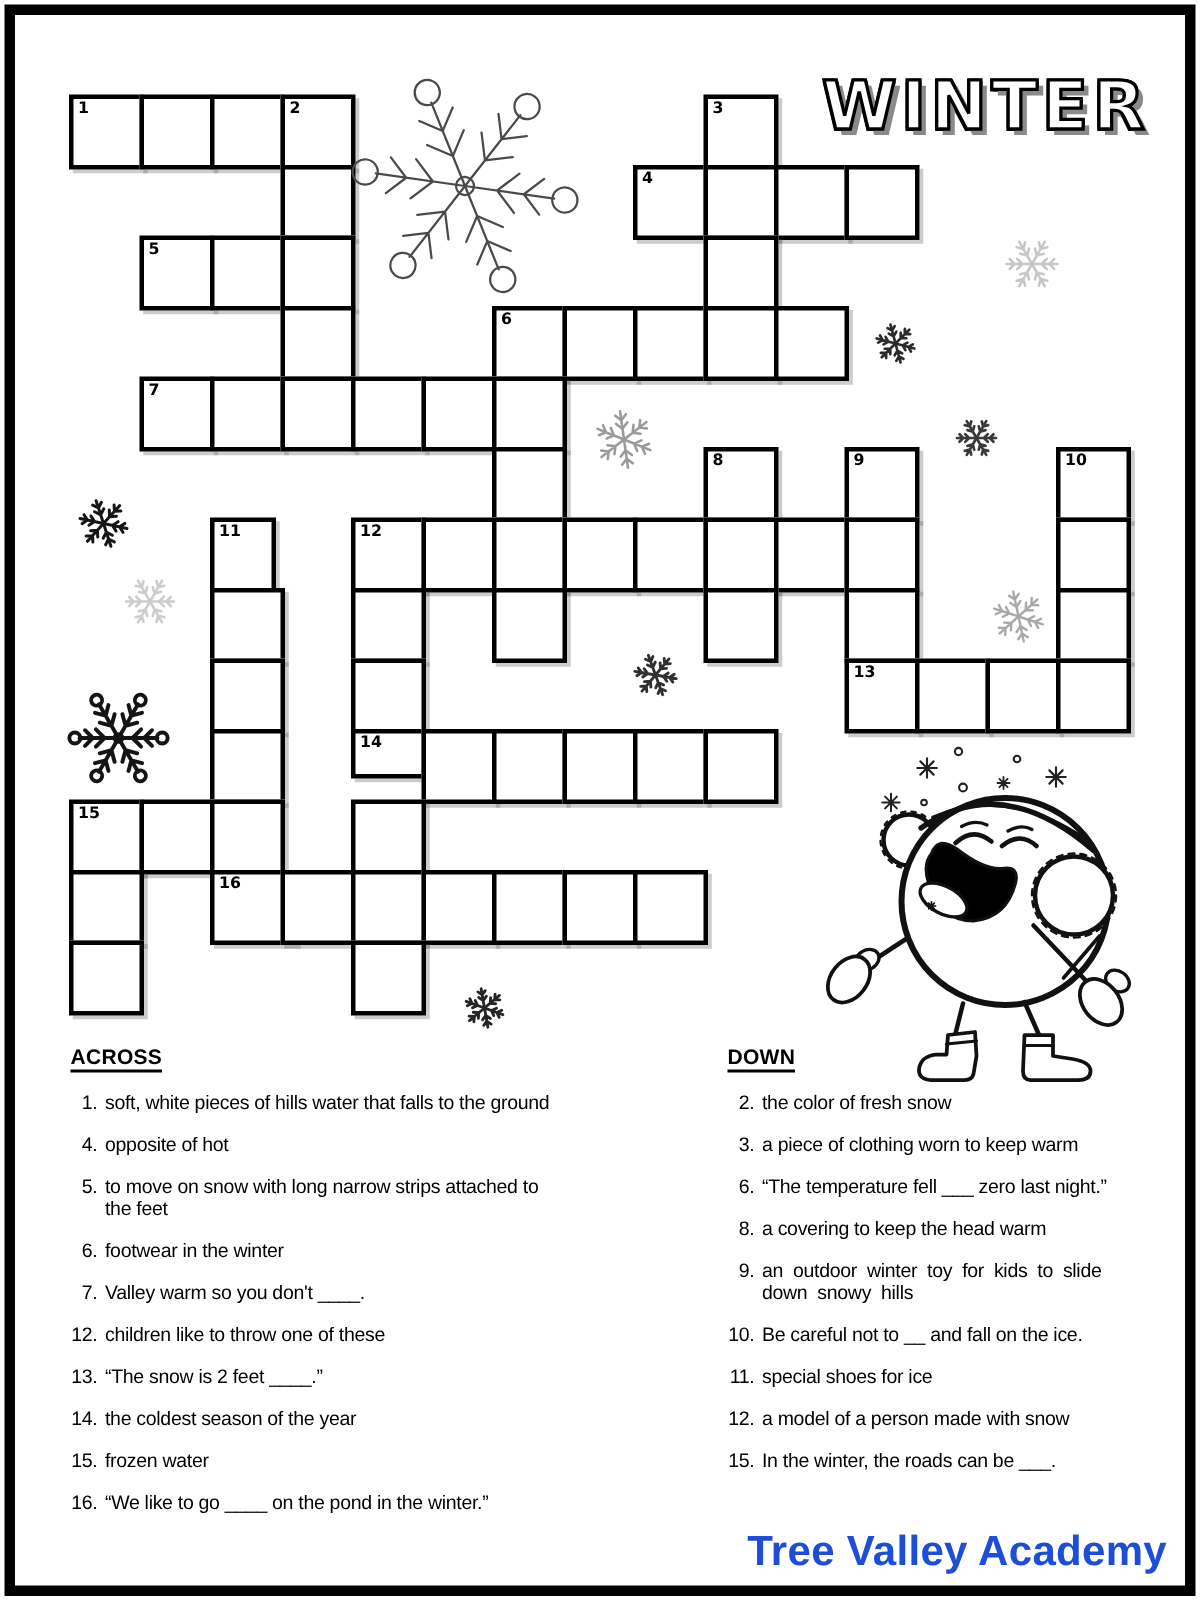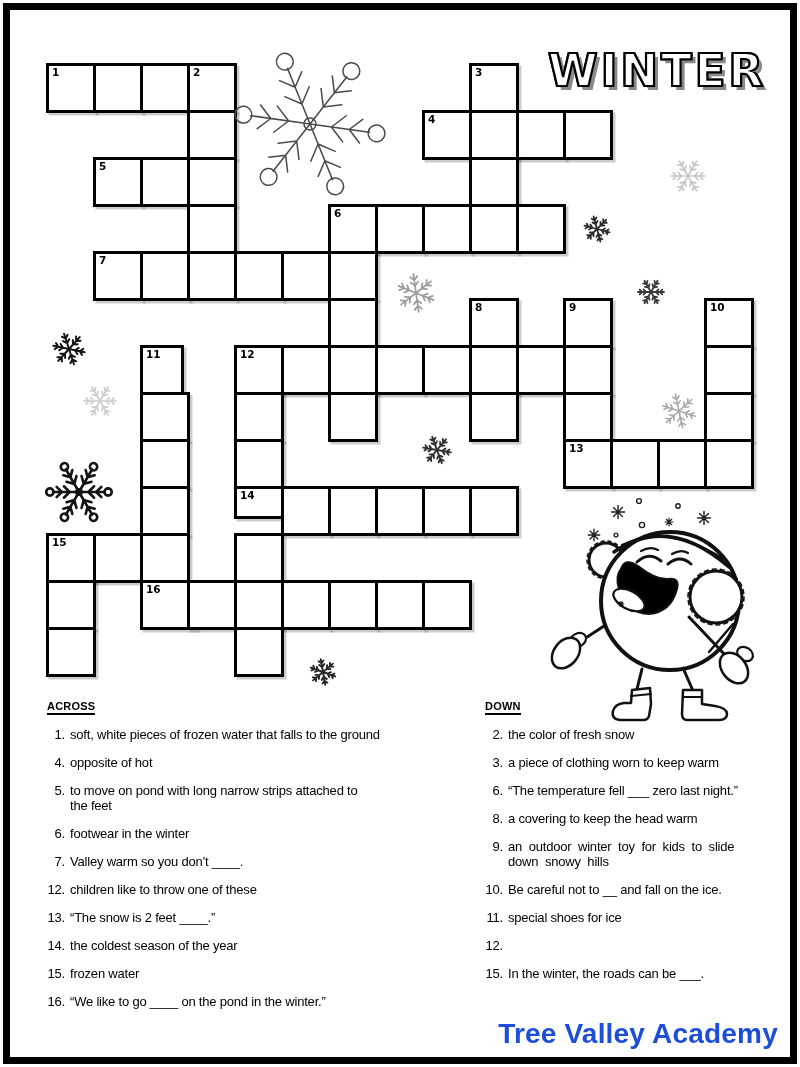--- a/index.html
+++ b/index.html
@@ -26,21 +26,21 @@
   }
   .cell .num{
     position:absolute;top:0px;left:3px;
     font-family:"DejaVu Sans",sans-serif;font-size:10.5px;font-weight:600;line-height:13px;
   }
   .overlay{position:absolute;left:0;top:0;z-index:4;pointer-events:none;}
   .clue-col{position:absolute;z-index:3;}
   .clue-col.across{left:41px;top:696px;width:400px;}
   .clue-col.down{left:479px;top:696px;width:308px;}
   .clue-heading{
-    margin:0 0 12px 6px;font-size:11px;font-weight:bold;display:inline-block;
+    margin:0 0 12px 6px;font-size:14px;font-weight:bold;display:inline-block;
     border-bottom:2px solid #000;padding-bottom:1px;letter-spacing:.2px;
   }
   ol.clues{list-style:none;margin:0;padding:0;}
   li.clue{display:flex;gap:5px;margin-bottom:13px;font-size:13px;line-height:15px;letter-spacing:-0.2px;}
   .clue-num{flex:none;width:24px;text-align:right;}
   .clue-text{white-space:pre-line;}
   .across .clue-text{width:366px;}
   .down .clue-text{width:276px;}
   .brand{
     position:absolute;right:22px;top:1018px;z-index:3;
@@ -276,29 +276,29 @@
       <path d="M 683,697 L 702,697" stroke-width="2"></path>
     </g>
   </g>
 </svg>
 
 <section class="clue-col across">
   <h2 class="clue-heading">ACROSS</h2>
   <ol class="clues" id="across-list">
       <li class="clue">
         <span class="clue-num">1.</span>
-        <span class="clue-text">soft, white pieces of frozen water that falls to the ground</span>
+        <span class="clue-text">soft, white pieces of hills water that falls to the ground</span>
       </li>
       <li class="clue">
         <span class="clue-num">4.</span>
         <span class="clue-text">opposite of hot</span>
       </li>
       <li class="clue">
         <span class="clue-num">5.</span>
-        <span class="clue-text">to move on pond with long narrow strips attached to
+        <span class="clue-text">to move on snow with long narrow strips attached to
 the feet</span>
       </li>
       <li class="clue">
         <span class="clue-num">6.</span>
         <span class="clue-text">footwear in the winter</span>
       </li>
       <li class="clue">
         <span class="clue-num">7.</span>
         <span class="clue-text">Valley warm so you don't ____.</span>
       </li>
@@ -352,20 +352,21 @@
       <li class="clue">
         <span class="clue-num">10.</span>
         <span class="clue-text">Be careful not to __ and fall on the ice.</span>
       </li>
       <li class="clue">
         <span class="clue-num">11.</span>
         <span class="clue-text">special shoes for ice</span>
       </li>
       <li class="clue">
         <span class="clue-num">12.</span>
+        <span class="clue-text">a model of a person made with snow</span>
       </li>
       <li class="clue">
         <span class="clue-num">15.</span>
         <span class="clue-text">In the winter, the roads can be ___.</span>
       </li>
     </ol>
 </section>
 
 <div class="brand" style="color: #1d4ed8;">Tree Valley Academy</div>
 

